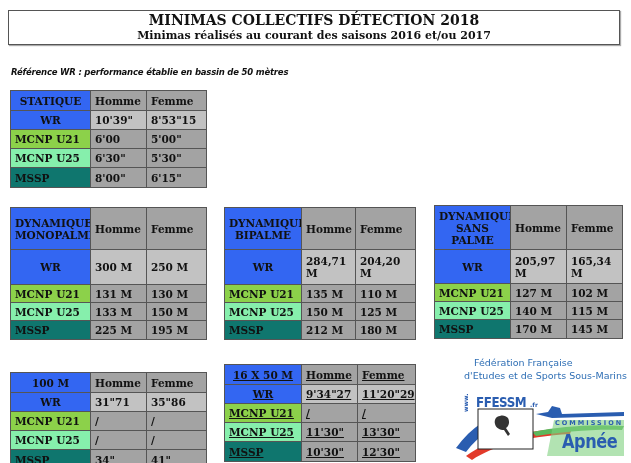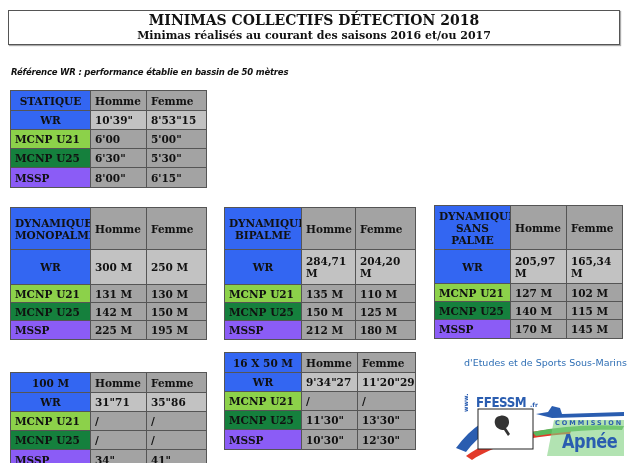--- a/index.html
+++ b/index.html
@@ -21,22 +21,22 @@
   table.mt {
     position: absolute; border-collapse: collapse; font-weight: bold; font-size: 10.5px;
     table-layout: fixed;
   }
   table.mt td {
     border: 1px solid #555; padding: 0 4px; line-height: 12px; vertical-align: middle;
     overflow: hidden; white-space: normal;
   }
   td.lbl-blue { background: #3366f2; text-align: center; }
   td.lbl-green { background: #8cd14a; }
-  td.lbl-yellow { background: #15803d; }
-  td.lbl-red { background: #8b5cf6; }
+  td.lbl-yellow { background: #86efac; }
+  td.lbl-red { background: #0f766e; }
   td.gray { background: #c2c2c2; }
   td.white { background: #a3a3a3; }
   .logo {
     position: absolute; left: 452px; top: 356px; width: 175px; height: 105px;
   }
   .logo .fed {
     font-family: "DejaVu Sans", sans-serif; color: #2f6fb5; font-size: 9.5px; line-height: 13px;
     position: absolute; left: 12px; top: 0; white-space: nowrap;
   }
 </style>
@@ -102,21 +102,21 @@
     <td class="gray">300 M</td>
     <td class="gray">250 M</td>
   </tr>
   <tr style="height:18px">
     <td class="lbl-green">MCNP U21</td>
     <td class="white">131 M</td>
     <td class="white">130 M</td>
   </tr>
   <tr style="height:18px">
     <td class="lbl-yellow">MCNP U25</td>
-    <td class="white">142 M</td>
+    <td class="white">133 M</td>
     <td class="white">150 M</td>
   </tr>
   <tr style="height:19px">
     <td class="lbl-red">MSSP</td>
     <td class="white">225 M</td>
     <td class="white">195 M</td>
   </tr>
 </tbody>
   </table>
 
@@ -218,21 +218,21 @@
     <td class="white">/</td>
   </tr>
   <tr style="height:20px">
     <td class="lbl-red">MSSP</td>
     <td class="white">34"</td>
     <td class="white">41"</td>
   </tr>
 </tbody>
   </table>
 
-<table class="mt" style="left:224px; top:352px; width:191px;">
+<table class="mt" style="left:224px; top:364px; width:191px;text-decoration:underline;">
   <colgroup>
       <col style="width:77px">
       <col style="width:56px">
       <col style="width:58px">
     </colgroup>
   <tbody>
       <tr style="height:20px">
     <td class="lbl-blue">16 X 50 M</td>
     <td class="white">Homme</td>
     <td class="white">Femme</td>
@@ -255,20 +255,21 @@
   <tr style="height:20px">
     <td class="lbl-red">MSSP</td>
     <td class="white">10'30"</td>
     <td class="white">12'30"</td>
   </tr>
 </tbody>
   </table>
 
 <div class="logo">
   <div class="fed">
+    <div style="padding-left:10px">Fédération Française</div>
     <div>d'Etudes et de Sports Sous-Marins</div>
   </div>
   <svg width="175" height="105" viewBox="0 0 175 105" style="position:absolute;left:0;top:0;">
 
     <path d="M4,92 C20,70 40,58 60,55 L70,60 C50,64 30,76 14,96 Z" fill="#2a5db0"></path>
 
     <path d="M14,100 C40,80 80,74 120,72 L118,78 C80,80 44,88 20,104 Z" fill="#e23a2a"></path>
 
     <path d="M80,76 C110,70 140,68 172,70 L170,74 C140,73 110,76 84,80 Z" fill="#5cb85c"></path>
 

